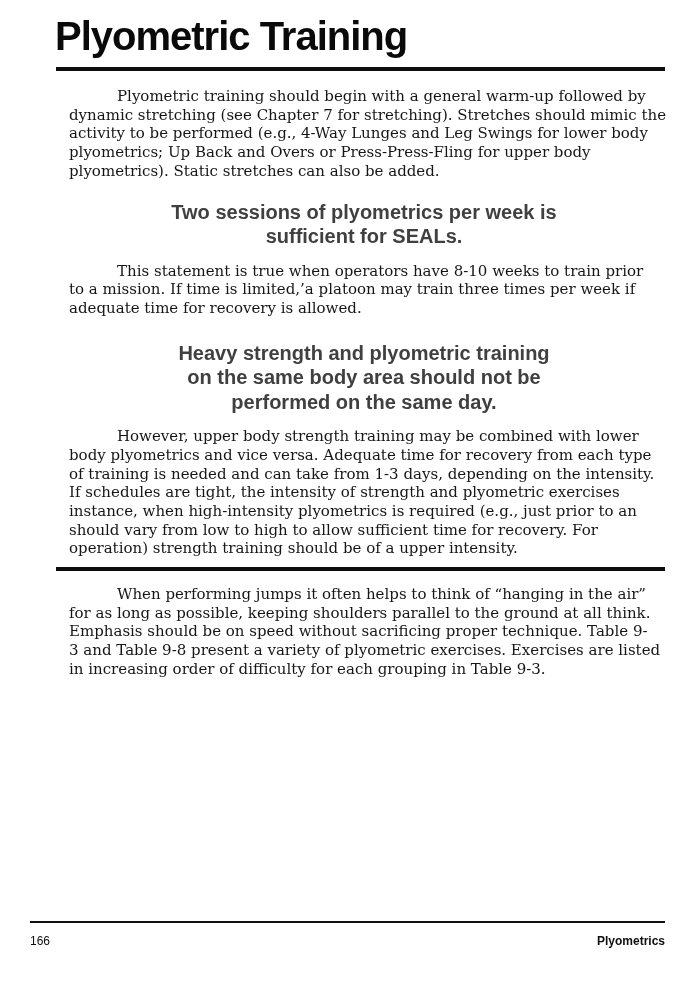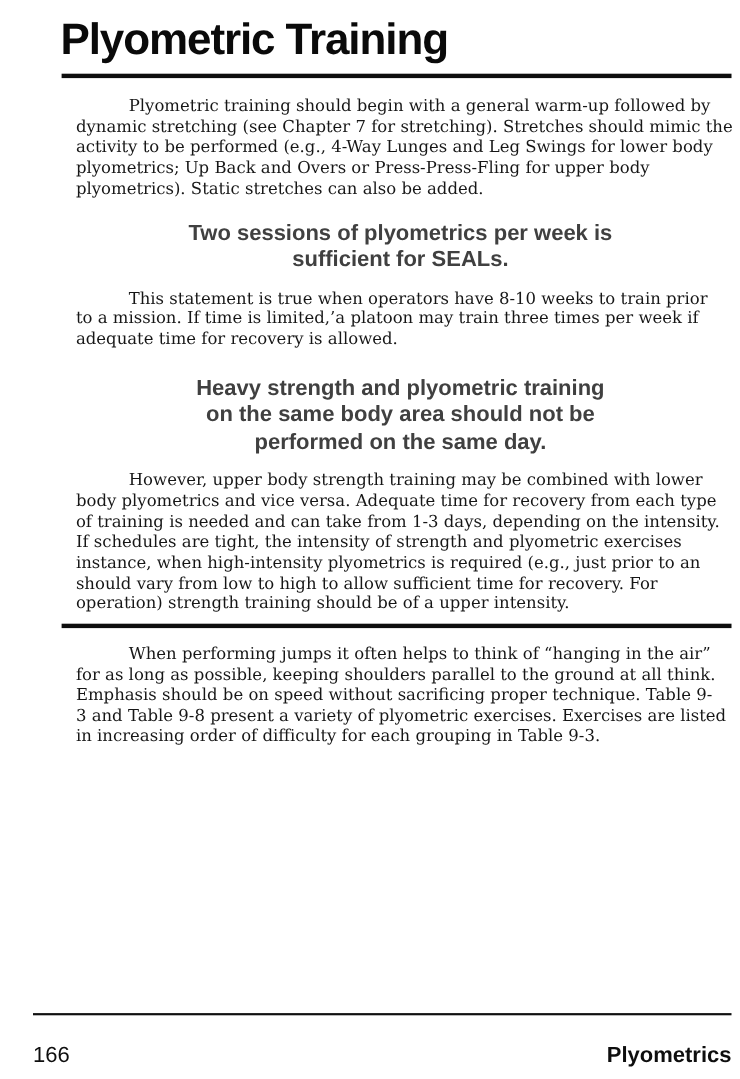--- a/index.html
+++ b/index.html
@@ -55,23 +55,23 @@
     position: absolute;
     left: 30px;
     right: 33px;
     top: 921px;
   }
   .footer-rule { height: 2px; background: #101010; }
   .footer-row {
     display: flex;
     justify-content: space-between;
     align-items: baseline;
-    margin-top: 25px;
+    margin-top: 11px;
     font-family: "Liberation Sans", sans-serif;
-    font-size: 20px;
+    font-size: 12px;
     color: #0e0e0e;
   }
   .running { font-weight: bold; }
 </style>
 </head>
 <body>
 
 <div class="page">
 
   <h1 class="h-title title1">Plyometric Training</h1>

